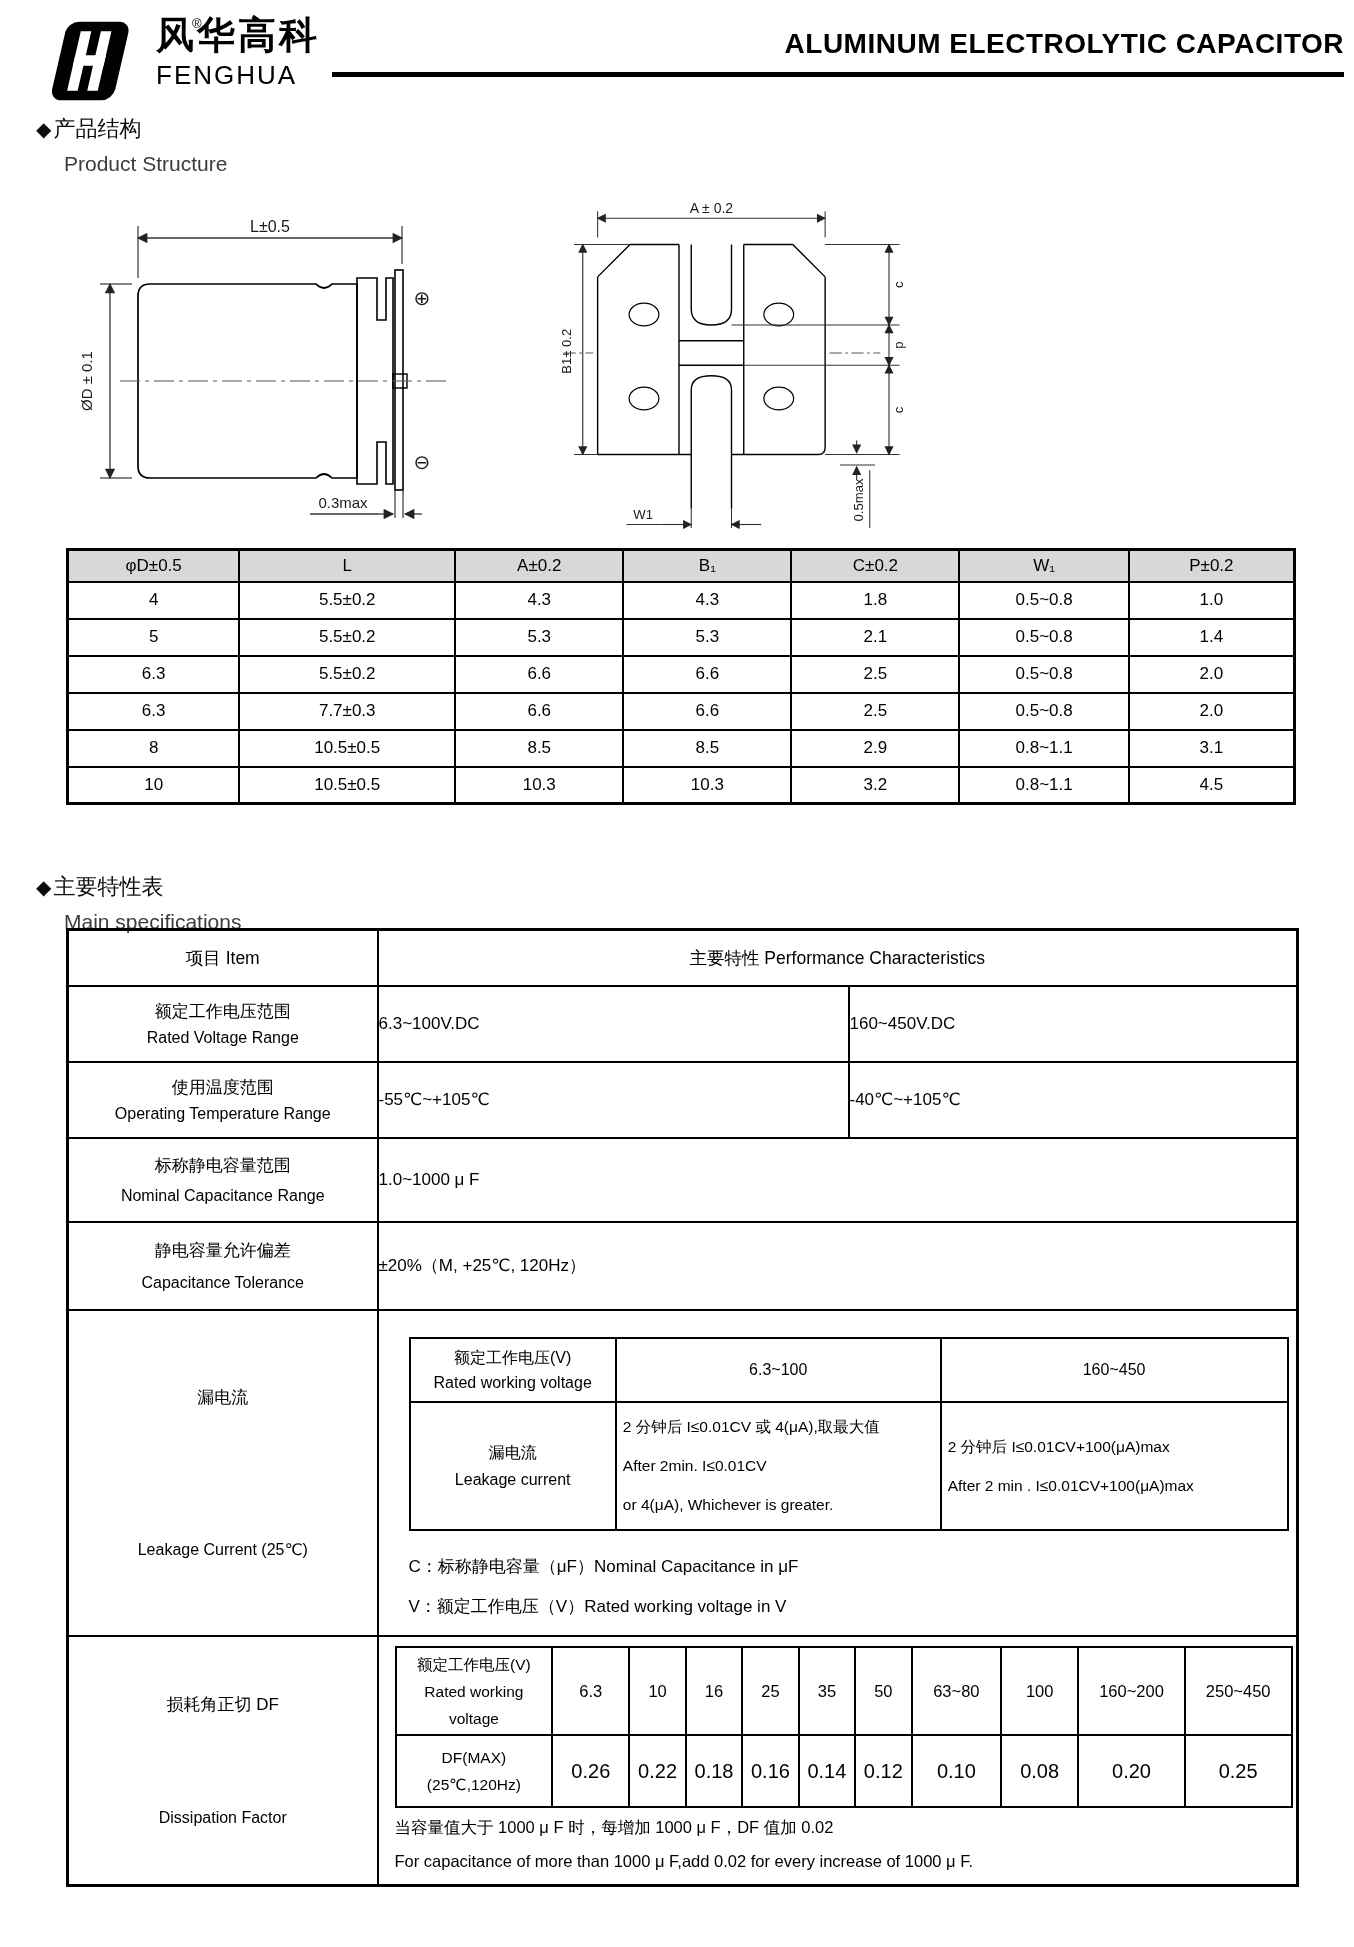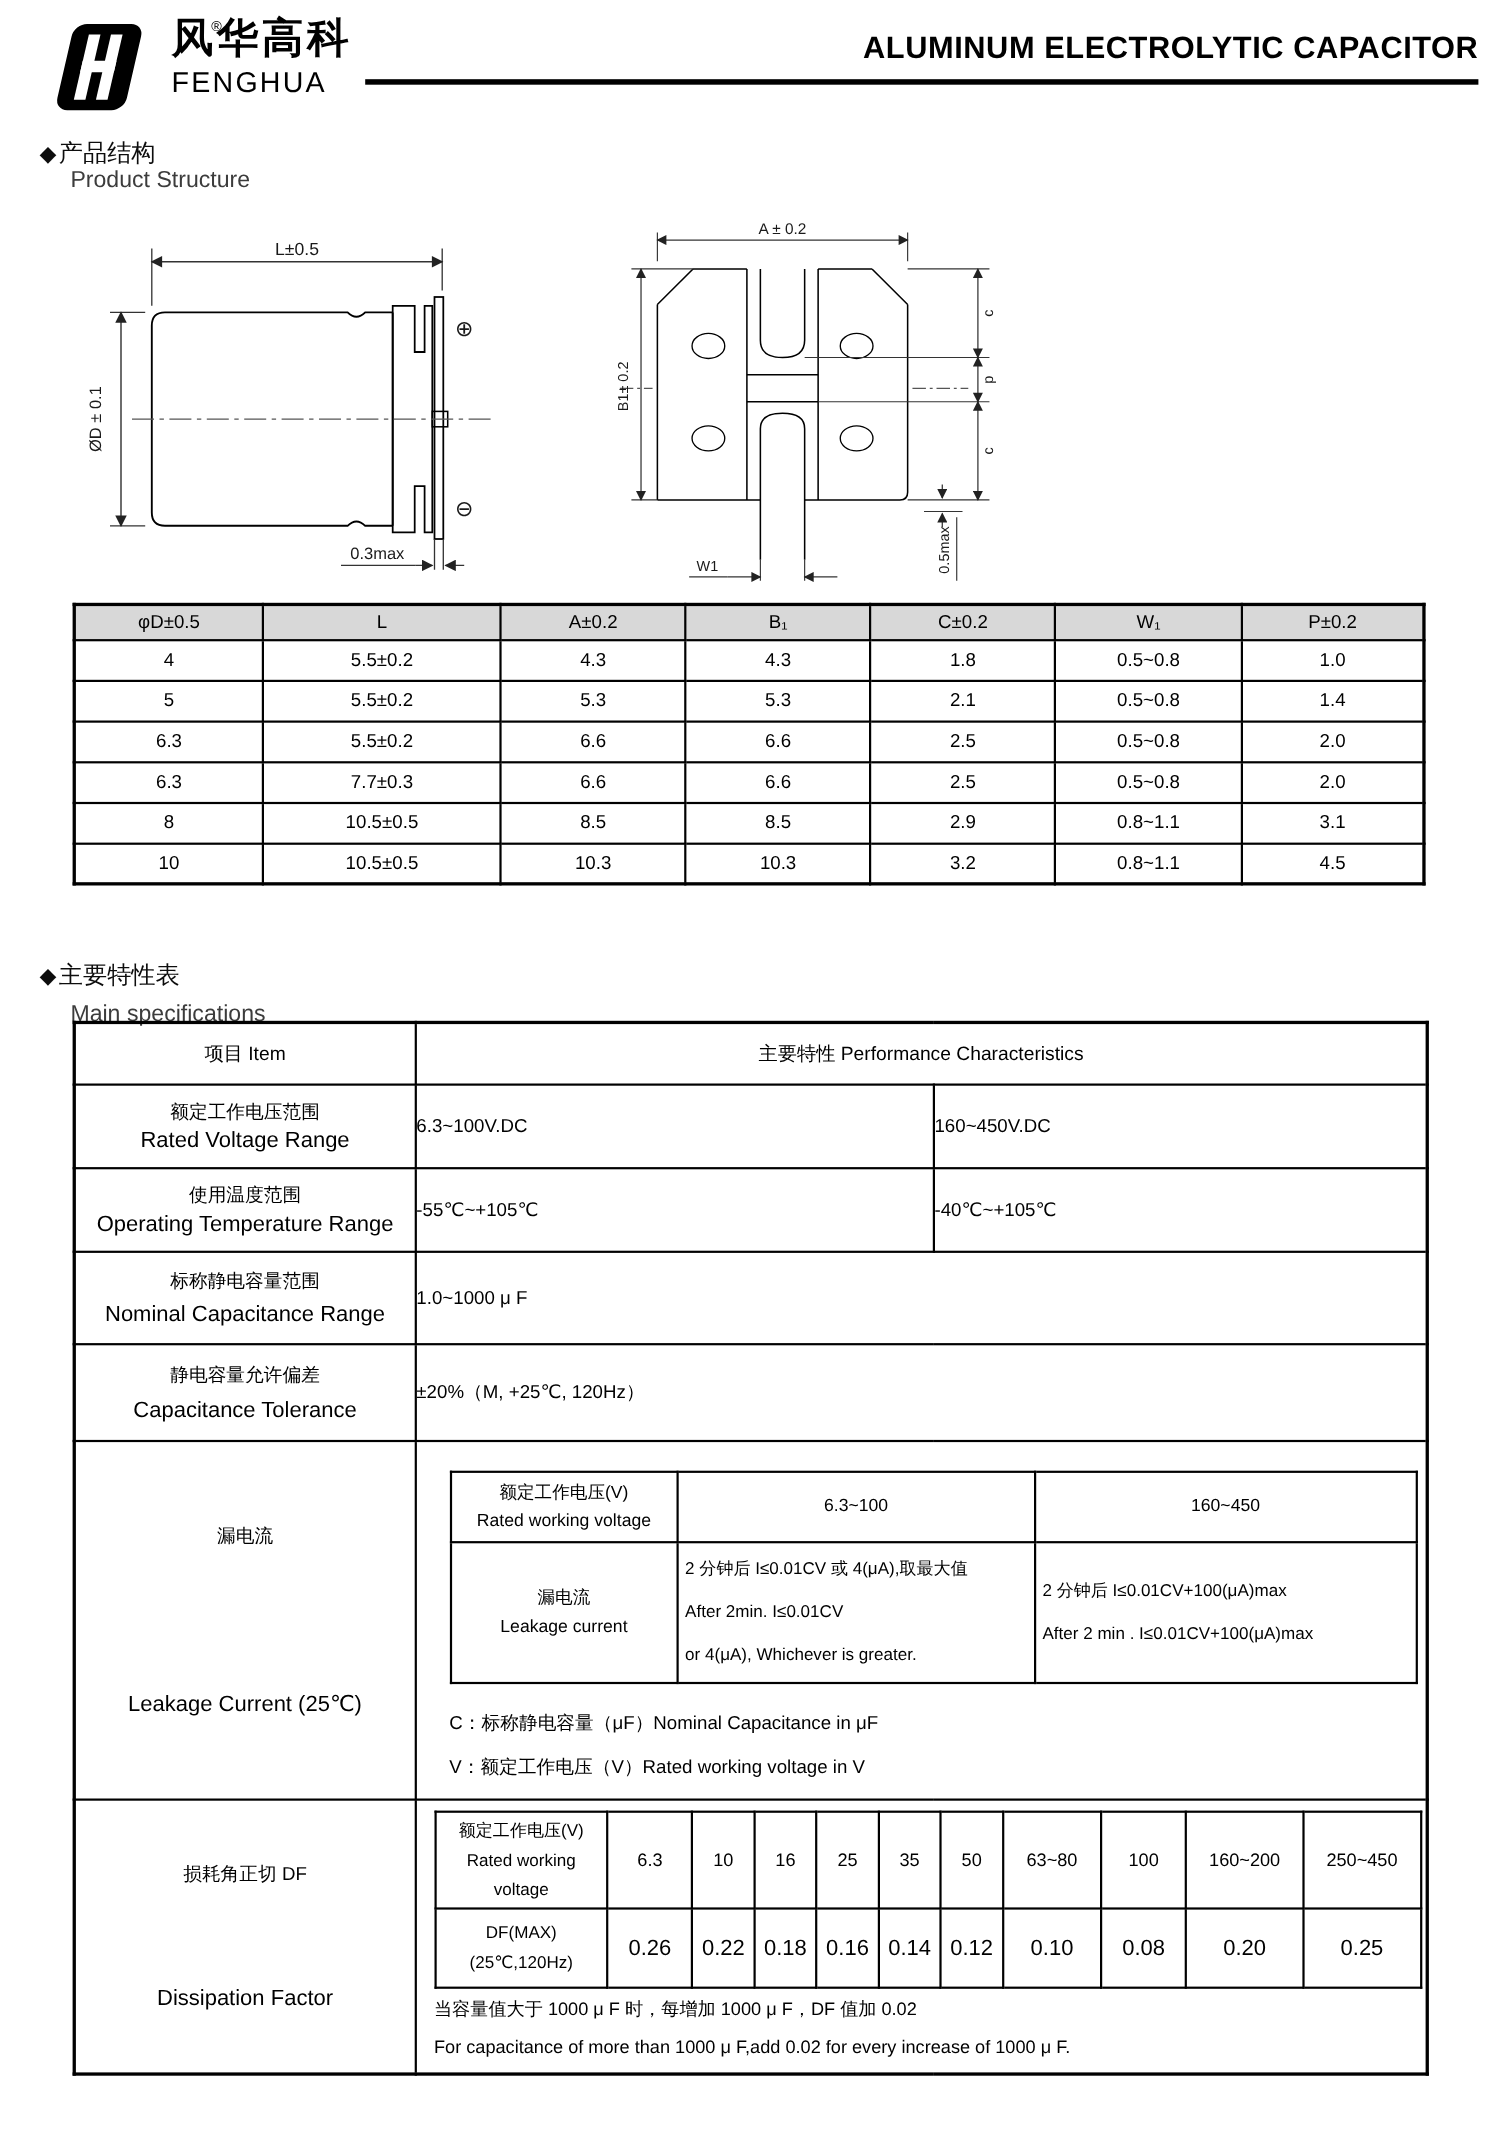--- a/index.html
+++ b/index.html
@@ -29,21 +29,21 @@
   .dim-table{position:absolute;left:66px;top:548px;width:1230px;border-collapse:collapse;table-layout:fixed;text-align:center;font-size:17px;border:3px solid #000}
   .dim-table th{background:#d8d8d8;border:2px solid #000;height:32px;font-weight:normal}
   .dim-table td{border:2px solid #000;height:37px}
 
   
   .spec-table{position:absolute;left:66px;top:928px;width:1230px;border-collapse:collapse;table-layout:fixed;border:3px solid #000}
   .spec-table>tbody>tr>td{border:2.5px solid #000;vertical-align:middle}
   .spec-head td{height:56px;text-align:center;font-size:17.5px}
   .lbl{display:flex;flex-direction:column;justify-content:space-around;align-items:center;height:100%;padding:10px 4px;text-align:center}
   .lbl .cn{font-size:17px}
-  .lbl .en{font-size:20px}
+  .lbl .en{font-size:16px}
   .cell-val{text-align:left;font-size:17px}
   .h104{height:76px}.h84{height:84px}.h88{height:88px}
   td.fill{height:inherit;padding:0}
   td.fill .lbl{min-height:100%}
 
   .leak-row>td{height:292px}
   .leak-wrap{padding:26px 10px 8px 30px}
   .inner{border-collapse:collapse;table-layout:fixed;border:2.5px solid #000}
   .inner td{border:2px solid #000;text-align:center;vertical-align:middle}
   .leak-inner{width:880px}
@@ -78,21 +78,21 @@
     <div>
       <div class="brand-cn">风华高科</div>
       <div class="brand-en">FENGHUA</div>
     </div>
     <span class="reg">®</span>
   </div>
   <div class="hdr-title">ALUMINUM ELECTROLYTIC CAPACITOR</div>
   <div class="hdr-rule"></div>
 </div>
 
-<div class="sec-title" style="top:124px">
+<div class="sec-title" style="top:114px">
   <span class="dia">◆</span><span>产品结构</span>
 </div>
 <div class="sec-sub" style="top:152px">Product Structure</div>
 
 <div class="drawings">
 
   <svg width="392" height="348" viewBox="0 0 392 348">
     <defs>
       <marker id="ahL" viewBox="0 0 10 10" refX="9" refY="5" markerWidth="10" markerHeight="8" orient="auto-start-reverse">
         <path d="M0,0 L10,5 L0,10 Z" fill="#222"></path>

